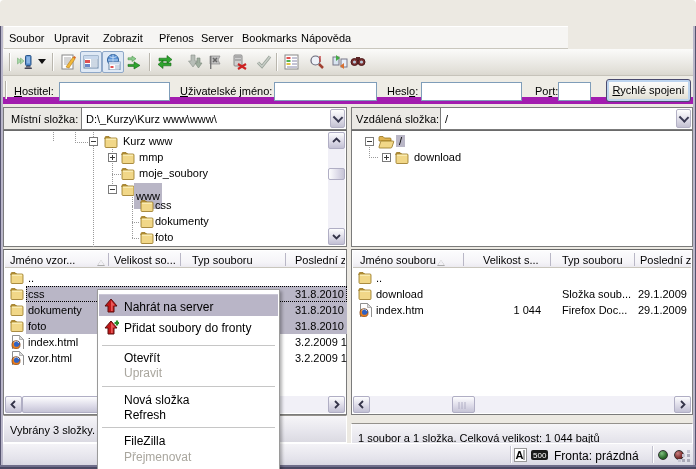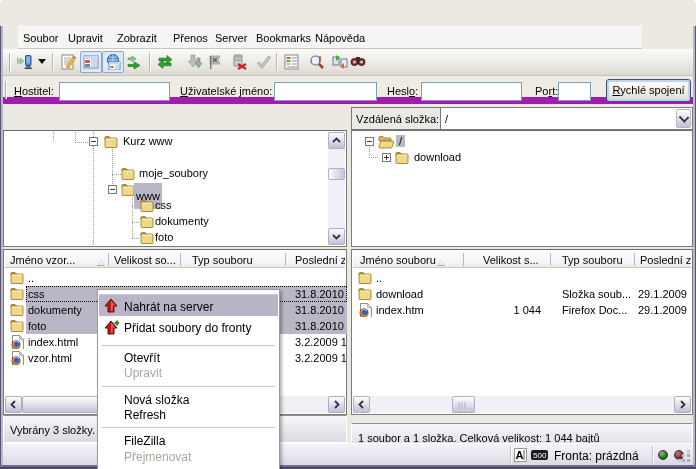--- a/index.html
+++ b/index.html
@@ -10,21 +10,21 @@
 #frameL{left:0;top:26px;width:3px;bottom:0;background:linear-gradient(90deg,#55536f 0 1px,#b9b6c9 1px 3px);}
 #frameR{right:0;top:26px;width:3px;bottom:0;background:linear-gradient(270deg,#55536f 0 1px,#b9b6c9 1px 3px);}
 #frameB{left:0;bottom:0;height:4px;right:0;background:linear-gradient(0deg,#4a4864 0 2px,#6f6d8a 2px 4px);}
 
 #titlebar{left:0;top:0;width:696px;height:26px;background:linear-gradient(180deg,#fdfdfe 0%,#ece9f2 14%,#d8d5e2 45%,#c7c4d6 72%,#b2afc6 93%,#908da8 100%);border-top:1px solid #6d6b88;border-radius:4px 4px 0 0;}
 #fzicon{left:6px;top:5px;width:16px;height:16px;background:#b01212;border:1px solid #8c0e0e;color:#fff;font-weight:bold;font-size:11px;text-align:center;line-height:14px;font-style:italic;}
 #title{left:26px;top:5px;font-size:13.5px;font-weight:bold;color:#101010;text-shadow:0 1px 0 rgba(255,255,255,.5);}
 .wbtn{top:5px;width:19px;height:19px;border-radius:3px;border:1px solid #8f8da6;background:linear-gradient(180deg,#fcfcfd,#dddbe7 45%,#bab7cc);box-shadow:inset 0 1px 0 #fff;}
 #btnclose{background:linear-gradient(180deg,#f0a995,#e06a52 45%,#c23d27);border-color:#933022;}
 
-#menubar{left:18px;top:26px;width:624px;height:23px;background:#f6f5f3;border-top:1px solid #fff;border-bottom:1px solid #c9c6bd;}
+#menubar{left:4px;top:26px;width:564px;height:23px;background:#f6f5f3;border-top:1px solid #fff;border-bottom:1px solid #c9c6bd;}
 #menubar span{position:absolute;top:5px;}
 
 #toolbar{left:3px;top:49px;width:690px;height:27px;background:linear-gradient(180deg,#fbfbfa,#e3e1da 80%,#dbd8d0);border-bottom:1px solid #c6c3ba;}
 .tsep{position:absolute;top:4px;width:2px;height:18px;border-left:1px solid #b9b6ad;border-right:1px solid #fdfdfc;}
 .tico{position:absolute;top:5px;width:16px;height:16px;}
 .tbtn{position:absolute;top:2px;width:22px;height:22px;border:1px solid #8fa8c8;border-radius:2px;background:#dfe9f5;}
 .tbtn svg{position:absolute;left:2px;top:2px;}
 #grip{position:absolute;left:6px;top:4px;width:2px;height:18px;border-left:1px solid #b3b0a7;border-right:1px solid #fff;}
 
 #qc{left:3px;top:76px;width:690px;height:28px;background:#eeece5;border-bottom:7px solid #a21caf;}
@@ -227,20 +227,27 @@
       <div class="inp" style="left:56px;width:111px;"></div>
     <label style="left:177px"><u>U</u>živatelské jméno:</label>
       <div class="inp" style="left:271px;width:103px;"></div>
     <label style="left:384px">Hesl<u>o</u>:</label>
       <div class="inp" style="left:418px;width:101px;"></div>
     <label style="left:532px">Po<u>r</u>t:</label>
       <div class="inp" style="left:555px;width:33px;"></div>
     <div id="qcbtn"><u>R</u>ychlé spojení</div>
   </div>
 
+  <div class="phead abs" style="left:3px;top:107px;width:344px;">
+    <span class="lbl">Místní složka:</span>
+    <div class="combo" style="left:77px;">
+        <span class="txt">D:\_Kurzy\Kurz www\www\</span>
+        <div class="cbtn"></div>
+      </div>
+  </div>
   <div class="phead abs" style="left:351px;top:107px;width:342px;">
     <span class="lbl" style="left:4px">Vzdálená složka:</span>
     <div class="combo" style="left:88px;">
         <span class="txt">/</span>
         <div class="cbtn"></div>
       </div>
   </div>
 
   <div id="ltree" class="wbox abs" style="left:3px;top:130px;width:344px;height:117px;">
     <div class="glv" style="left:49px;top:1px;height:9px;"></div>
@@ -253,20 +260,27 @@
     <div class="glh" style="left:128px;top:75px;width:8px;"></div>
     <div class="glh" style="left:128px;top:91px;width:8px;"></div>
     <div class="glh" style="left:128px;top:107px;width:8px;"></div>
     <div class="trow" style="left:0;top:3px;width:326px;">
         <div class="xp" style="left:85px;top:3px;"></div>
         <svg class="abs" style="left:100px;top:1px" width="16" height="14">
           <use href="#fold"></use>
         </svg>
         <span class="abs" style="left:119px;top:1px;">Kurz www</span>
       </div>
+    <div class="trow" style="left:0;top:19px;width:326px;">
+        <div class="xp plus" style="left:104px;top:3px;"></div>
+        <svg class="abs" style="left:117px;top:1px" width="16" height="14">
+          <use href="#fold"></use>
+        </svg>
+        <span class="abs" style="left:135px;top:1px;">mmp</span>
+      </div>
     <div class="trow" style="left:0;top:35px;width:326px;">
         <svg class="abs" style="left:117px;top:1px" width="16" height="14">
           <use href="#fold"></use>
         </svg>
         <span class="abs" style="left:135px;top:1px;">moje_soubory</span>
       </div>
     <div class="trow" style="left:0;top:51px;width:326px;">
         <div class="xp" style="left:104px;top:3px;"></div>
         <svg class="abs" style="left:117px;top:1px" width="16" height="14">
           <use href="#fold"></use>

